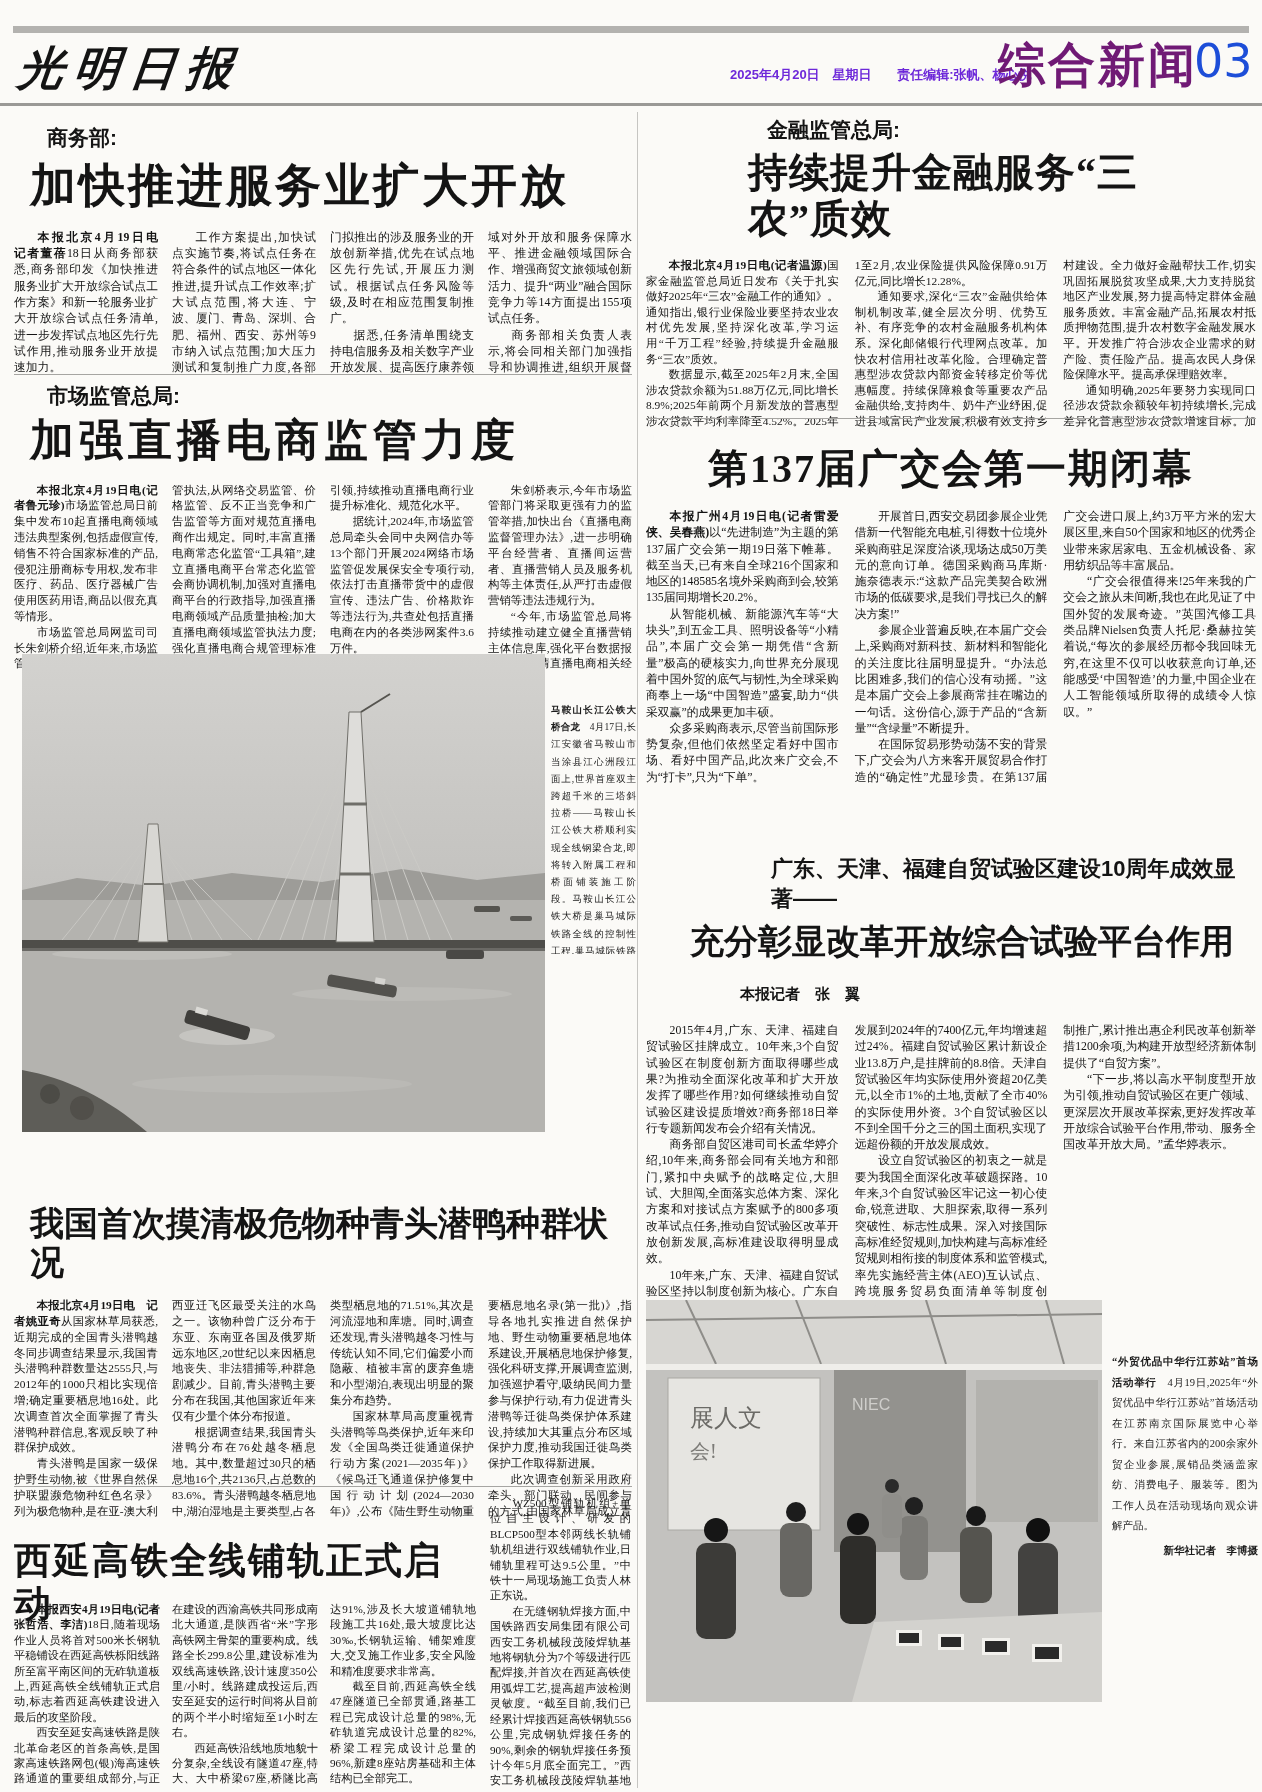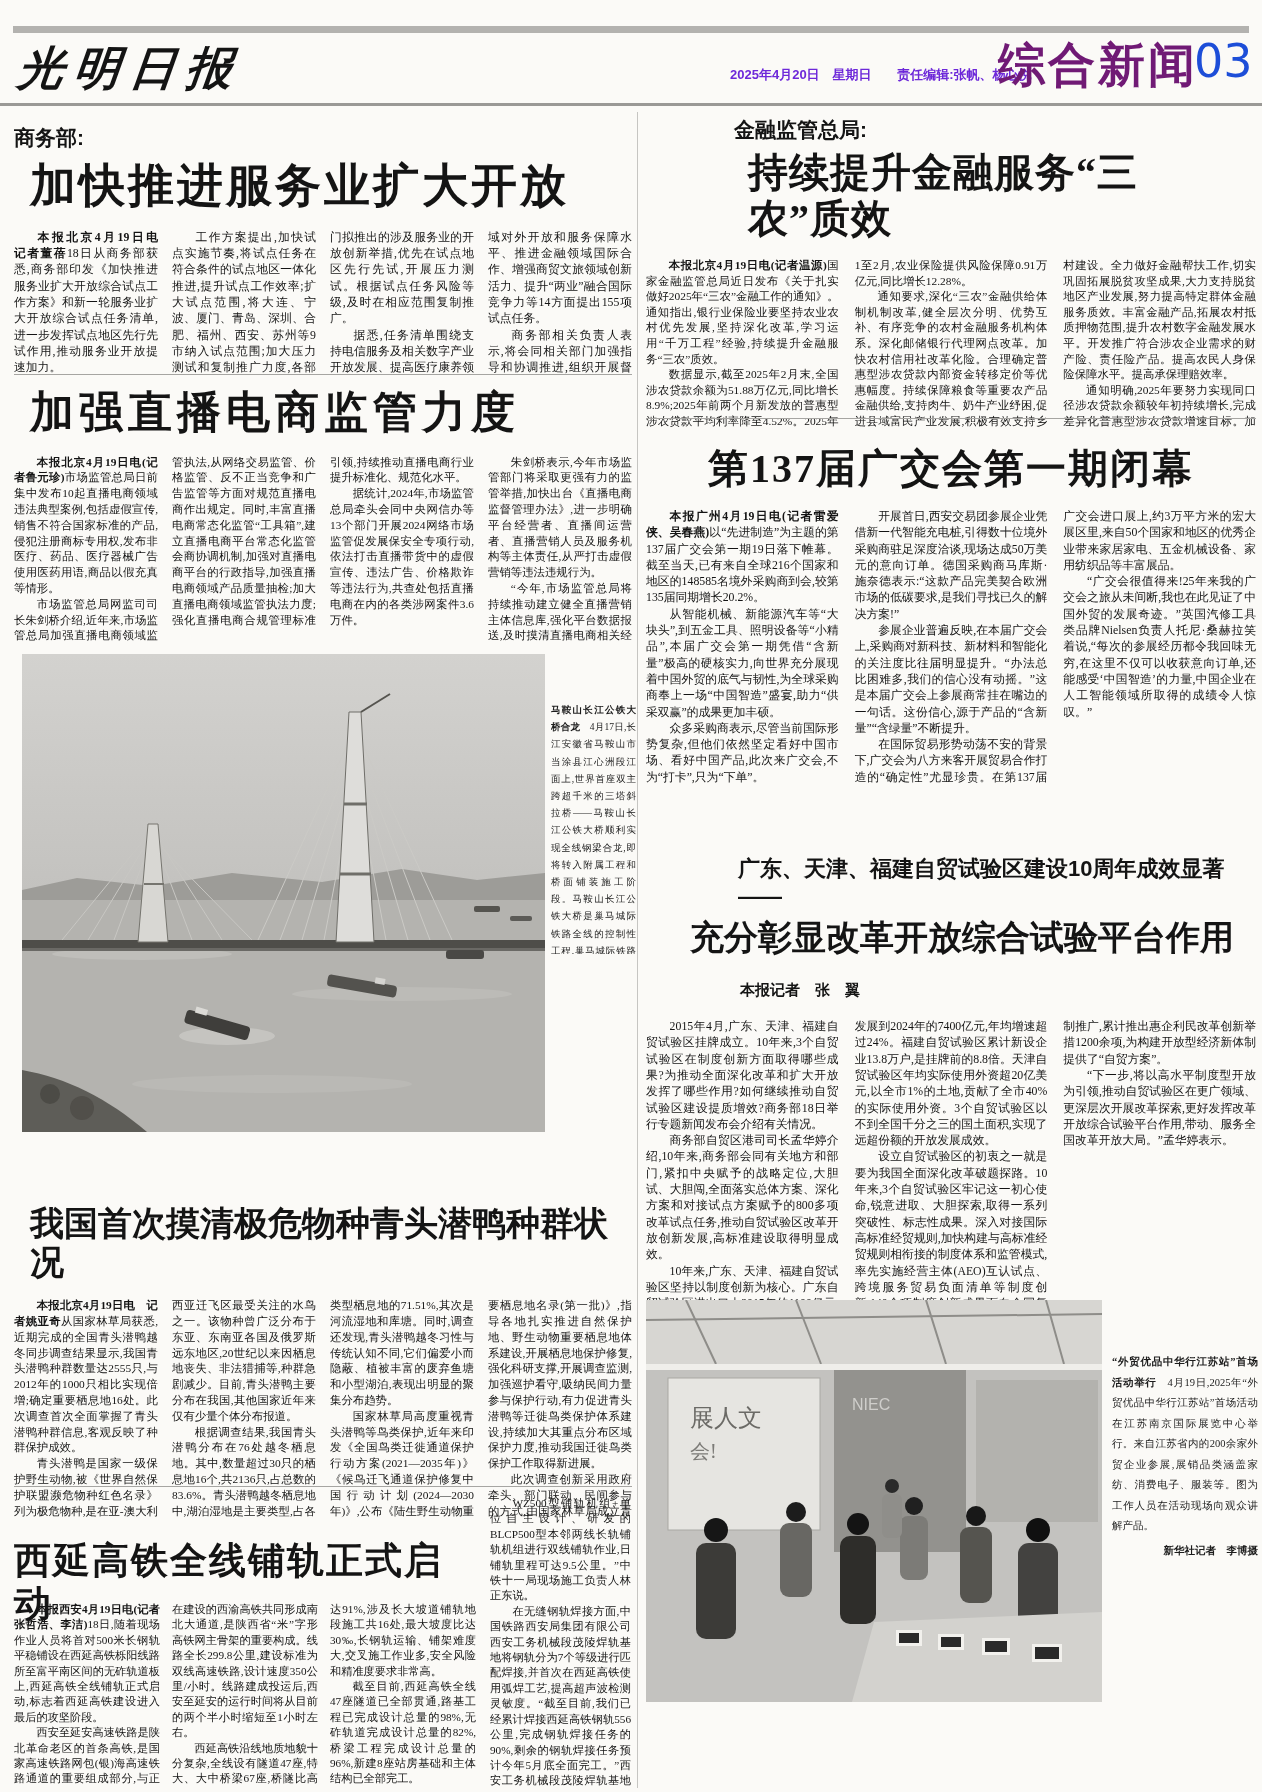--- a/index.html
+++ b/index.html
@@ -12,21 +12,21 @@
   .date-editor{position:absolute;left:730px;top:66px;font-family:"Liberation Sans","DejaVu Sans",sans-serif;
         font-size:13px;font-weight:bold;color:#6d28d9;white-space:nowrap;}
   .date-editor .gap{display:inline-block;width:22px;}
   .section-title{position:absolute;left:998px;top:34px;font-size:47px;font-weight:900;color:#701a75;
         letter-spacing:3px;font-family:"Liberation Serif","DejaVu Serif",serif;}
   .page-num{position:absolute;left:1194px;top:34px;font-size:46px;color:#1d4ed8;
         font-family:"DejaVu Sans","Liberation Sans",sans-serif;}
   .header-rule{position:absolute;left:0px;top:103px;width:1262px;height:3px;background:#9a9996;}
   
   .article{position:absolute;}
-  .kicker{font-family:"Liberation Sans","DejaVu Sans",sans-serif;font-weight:bold;font-size:21px;}
+  .kicker{font-family:"Liberation Sans","DejaVu Sans",sans-serif;font-weight:bold;font-size:21px;margin-left:33px;}
   .headline{margin:16px;font-weight:900;line-height:1.15;font-family:"Liberation Serif","DejaVu Serif",serif;}
   .byline{font-size:15px;font-weight:bold;}
   .body-text{text-align:justify;overflow:hidden;column-fill:auto;font-size:11.8px;line-height:16.3px;}
   .para{margin:0;text-indent:2em;}
   .lead{font-weight:bold;}
   .cols3{column-count:3;column-gap:16px;}
   .cols4{column-count:4;column-gap:14px;}
   .hrule{position:absolute;height:1px;background:#a6a5a2;}
   .vrule{position:absolute;width:1px;background:#c6c5c2;}
   
@@ -90,20 +90,21 @@
       <p class="para"><strong class="lead">本报北京4月19日电　记者董蓓</strong><span>18日从商务部获悉,商务部印发《加快推进服务业扩大开放综合试点工作方案》和新一轮服务业扩大开放综合试点任务清单,进一步发挥试点地区先行先试作用,推动服务业开放提速加力。</span></p>
     <p class="para">工作方案提出,加快试点实施节奏,将试点任务在符合条件的试点地区一体化推进,提升试点工作效率;扩大试点范围,将大连、宁波、厦门、青岛、深圳、合肥、福州、西安、苏州等9市纳入试点范围;加大压力测试和复制推广力度,各部门拟推出的涉及服务业的开放创新举措,优先在试点地区先行先试,开展压力测试。根据试点任务风险等级,及时在相应范围复制推广。</p>
         <p class="para">据悉,任务清单围绕支持电信服务及相关数字产业开放发展、提高医疗康养领域对外开放和服务保障水平、推进金融领域国际合作、增强商贸文旅领域创新活力、提升“两业”融合国际竞争力等14方面提出155项试点任务。</p>
         <p class="para">商务部相关负责人表示,将会同相关部门加强指导和协调推进,组织开展督促和评估工作,推动试点任务落地落实,为全国服务业开放创新发展发挥示范引领作用。</p>
       </div>
   </section>
 
   <div class="hrule" style="left:14px;top:374px;width:618px;"></div>
 
   <section class="article" id="a3">
+    <div class="kicker">市场监管总局:</div>
     <h1 class="headline">加强直播电商监管力度</h1>
     <div class="body-text cols4">
       <p class="para"><strong class="lead">本报北京4月19日电(记者鲁元珍)</strong><span>市场监管总局日前集中发布10起直播电商领域违法典型案例,包括虚假宣传,销售不符合国家标准的产品,侵犯注册商标专用权,发布非医疗、药品、医疗器械广告使用医药用语,商品以假充真等情形。</span></p>
     <p class="para">市场监管总局网监司司长朱剑桥介绍,近年来,市场监管总局加强直播电商领域监管执法,从网络交易监管、价格监管、反不正当竞争和广告监管等方面对规范直播电商作出规定。同时,丰富直播电商常态化监管“工具箱”,建立直播电商平台常态化监管会商协调机制,加强对直播电商平台的行政指导,加强直播电商领域产品质量抽检;加大直播电商领域监管执法力度;强化直播电商合规管理标准引领,持续推动直播电商行业提升标准化、规范化水平。</p>
         <p class="para">据统计,2024年,市场监管总局牵头会同中央网信办等13个部门开展2024网络市场监管促发展保安全专项行动,依法打击直播带货中的虚假宣传、违法广告、价格欺诈等违法行为,共查处包括直播电商在内的各类涉网案件3.6万件。</p>
         <p class="para">朱剑桥表示,今年市场监管部门将采取更强有力的监管举措,加快出台《直播电商监督管理办法》,进一步明确平台经营者、直播间运营者、直播营销人员及服务机构等主体责任,从严打击虚假营销等违法违规行为。</p>
         <p class="para">“今年,市场监管总局将持续推动建立健全直播营销主体信息库,强化平台数据报送,及时摸清直播电商相关经营主体的底数,分级分类压实主体责任。”市场监管总局网监司一级巡视员表示,将进一步扩展网监平台功能模块,深化网络禁限售商品词库、知识产权“白名单”、召回商品信息等系统应用,为直播电商监管执法提供更有力的技术支持。</p>
       </div>
   </section>
 

